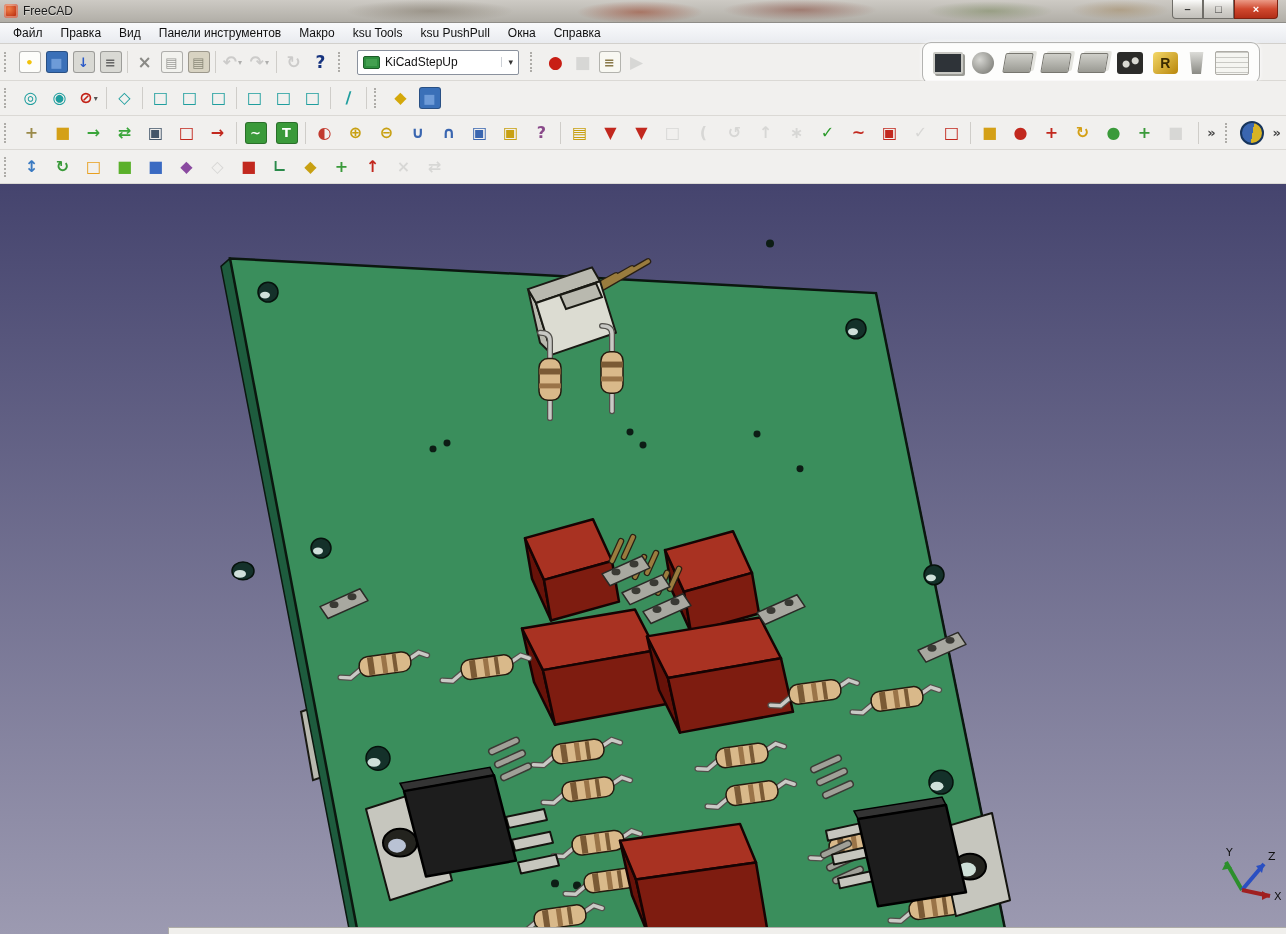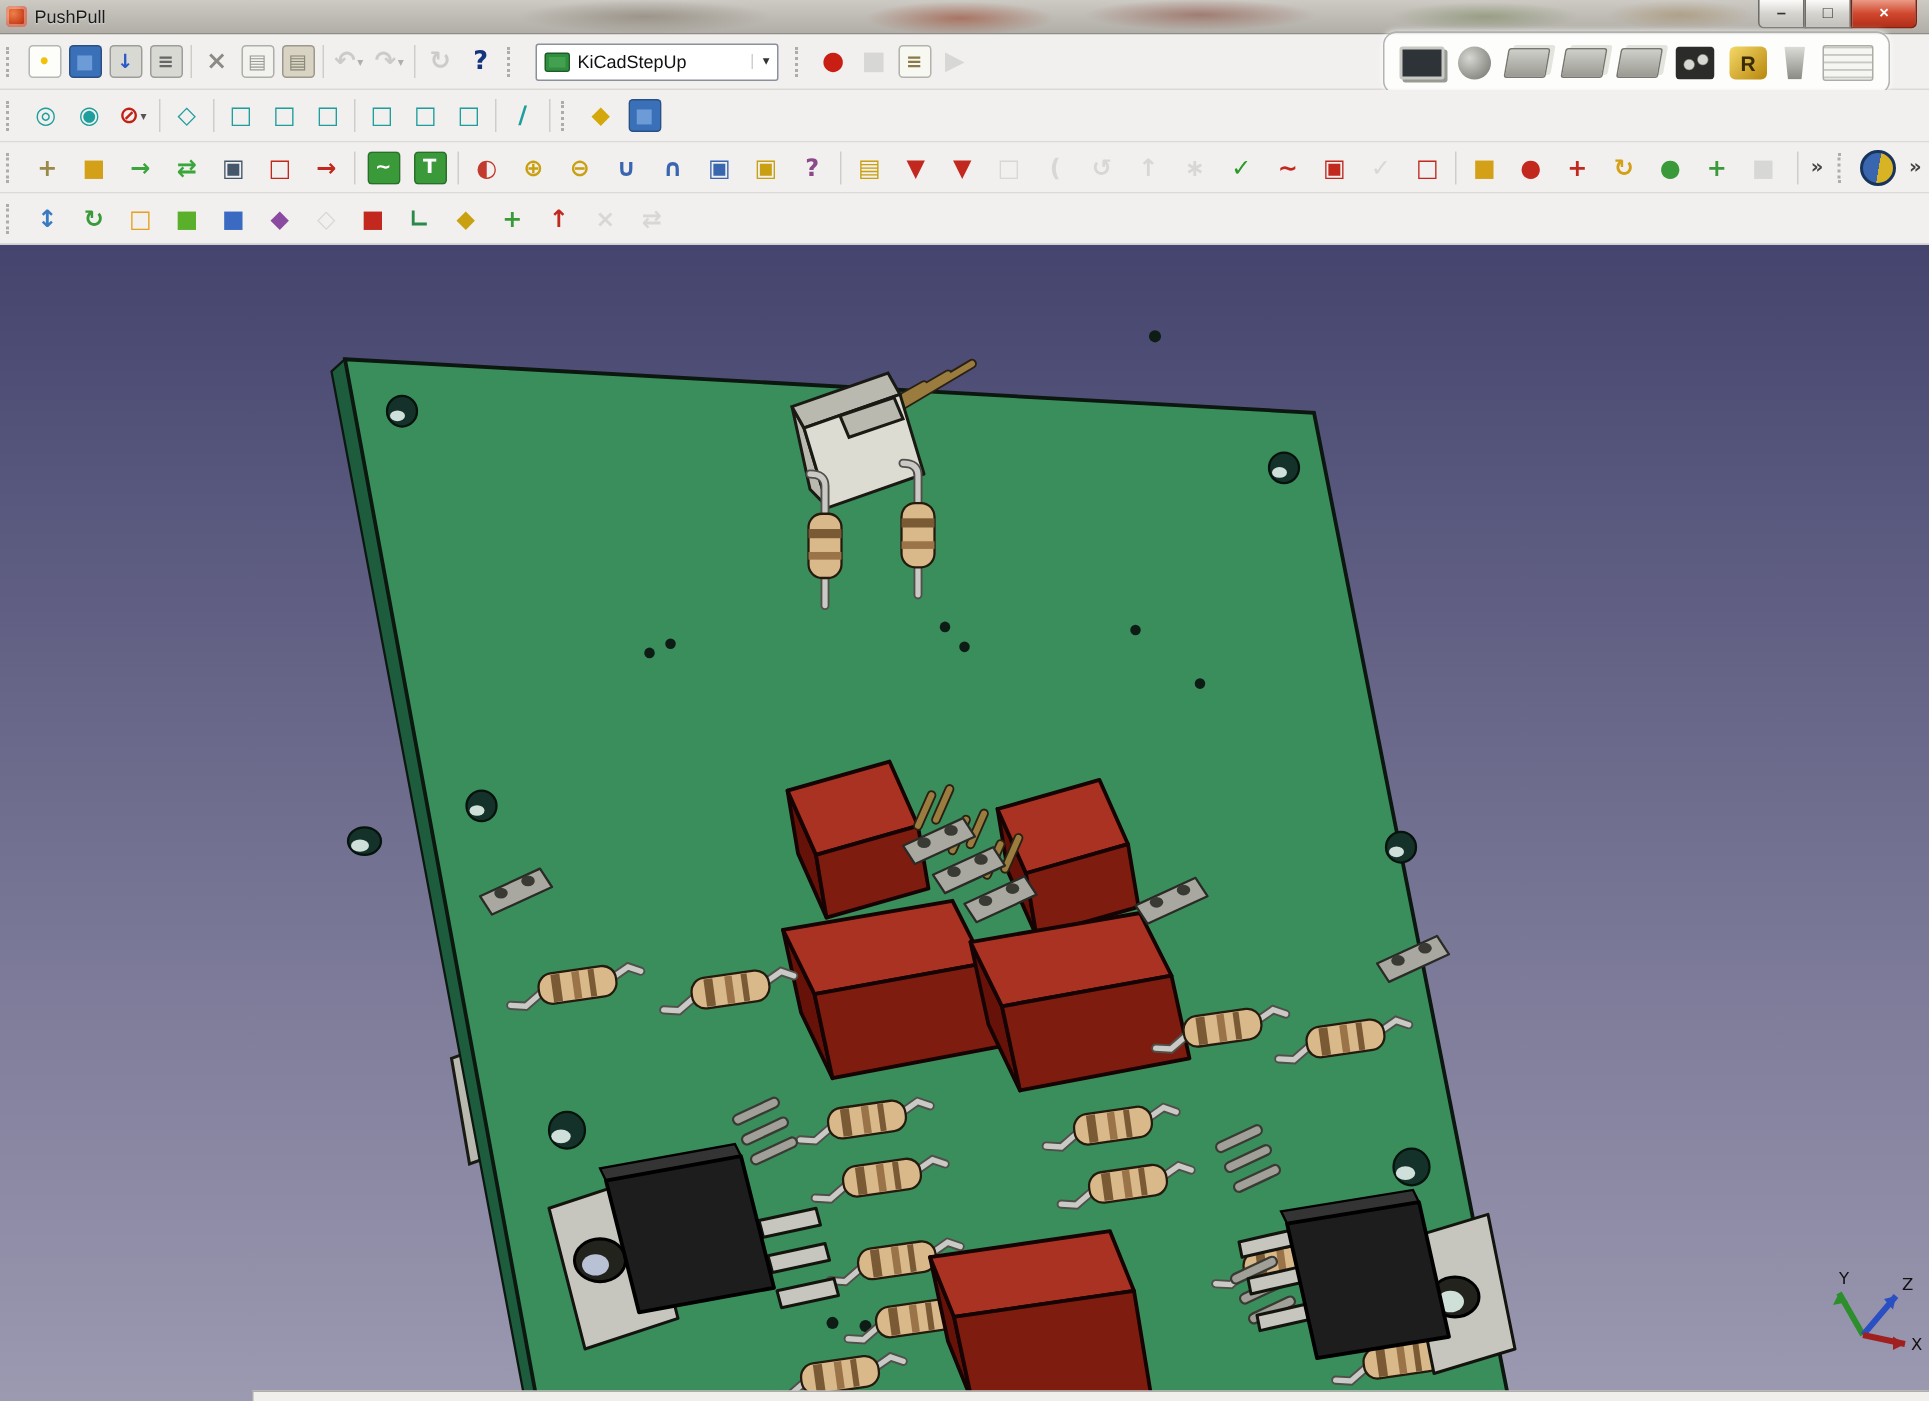--- a/index.html
+++ b/index.html
@@ -120,28 +120,39 @@
   .pinline-d{stroke:#3a3a34;stroke-width:8;stroke-linecap:round;}
   .pinline{stroke:#a0a098;stroke-width:5;stroke-linecap:round;}
 </style>
 </head>
 <body>
 
 <div class="window">
 
   <div class="titlebar">
     <div class="fc-logo"></div>
-    <div class="title-text">PushPull</div>
+    <div class="title-text">FreeCAD</div>
     <div class="win-buttons">
       <div class="win-btn">–</div>
       <div class="win-btn">□</div>
       <div class="win-btn close">×</div>
     </div>
   </div>
 
+  <div class="menubar">
+      <div class="menu-item">Файл</div>
+      <div class="menu-item">Правка</div>
+      <div class="menu-item">Вид</div>
+      <div class="menu-item">Панели инструментов</div>
+      <div class="menu-item">Макро</div>
+      <div class="menu-item">ksu Tools</div>
+      <div class="menu-item">ksu PushPull</div>
+      <div class="menu-item">Окна</div>
+      <div class="menu-item">Справка</div>
+    </div>
 
   <div class="toolbar-row row1">
     <div class="glass-panel">
         <div class="di">
           <span class="di-monitor"></span>
         </div>
         <div class="di">
           <span class="di-globe"></span>
         </div>
         <div class="di">

